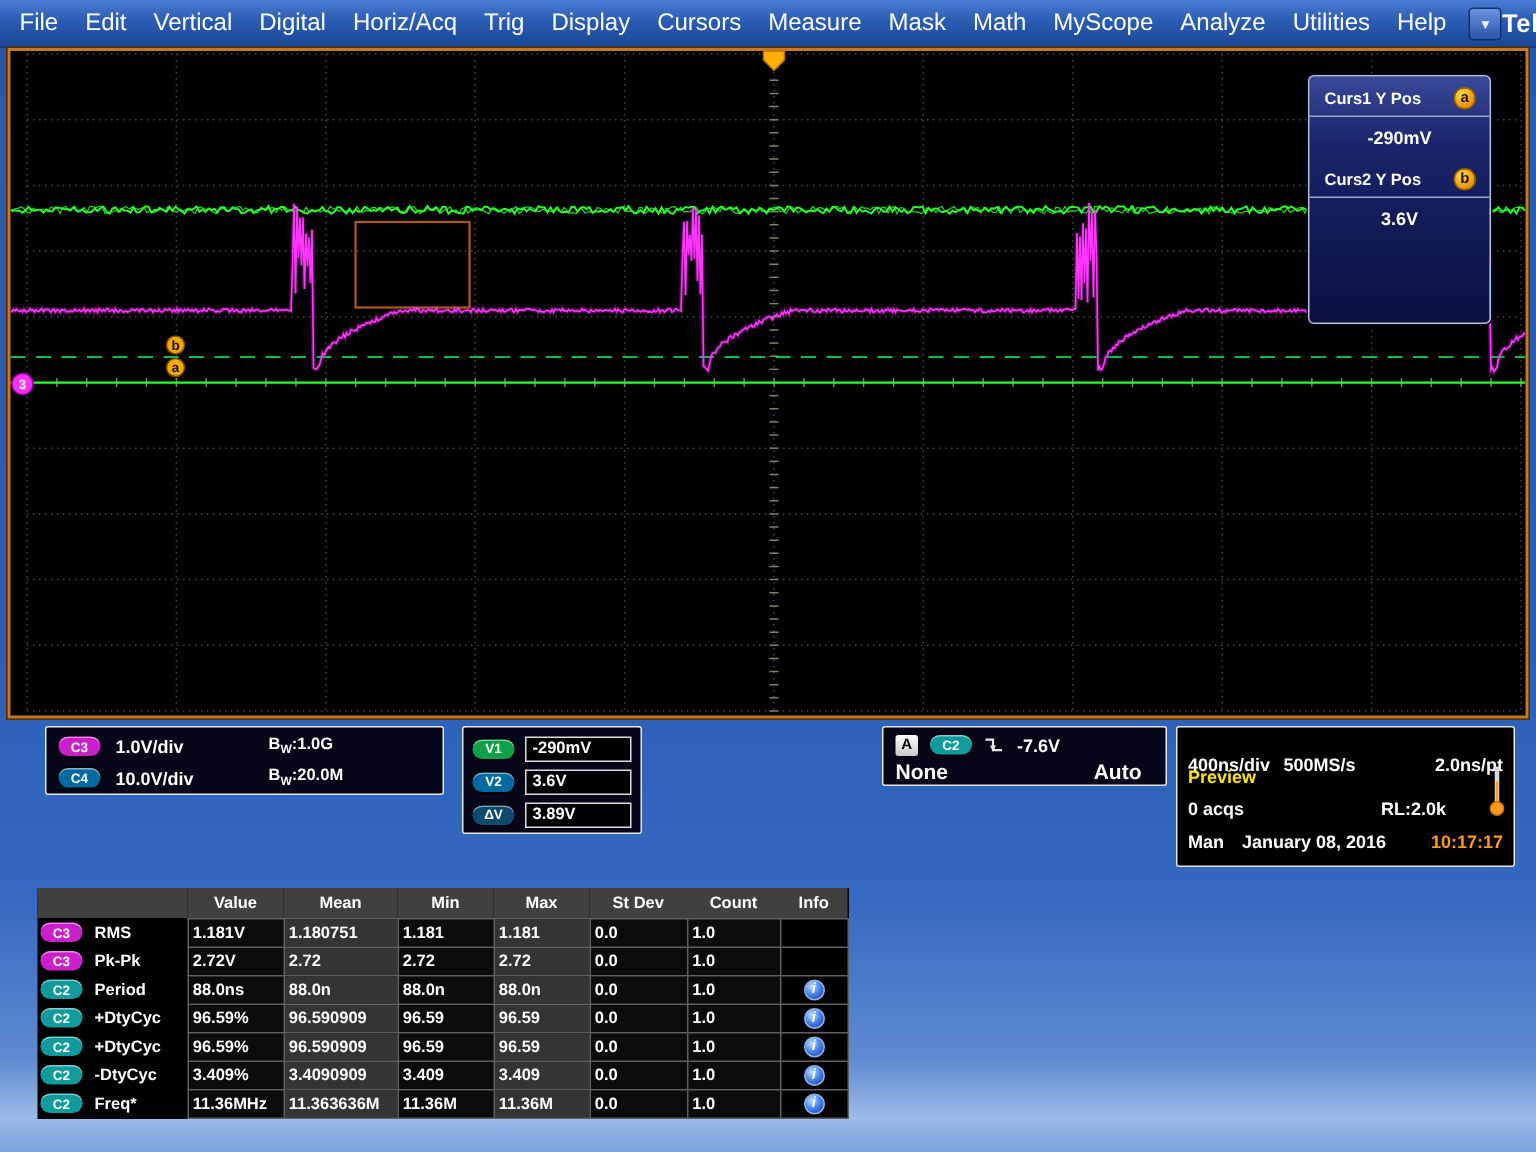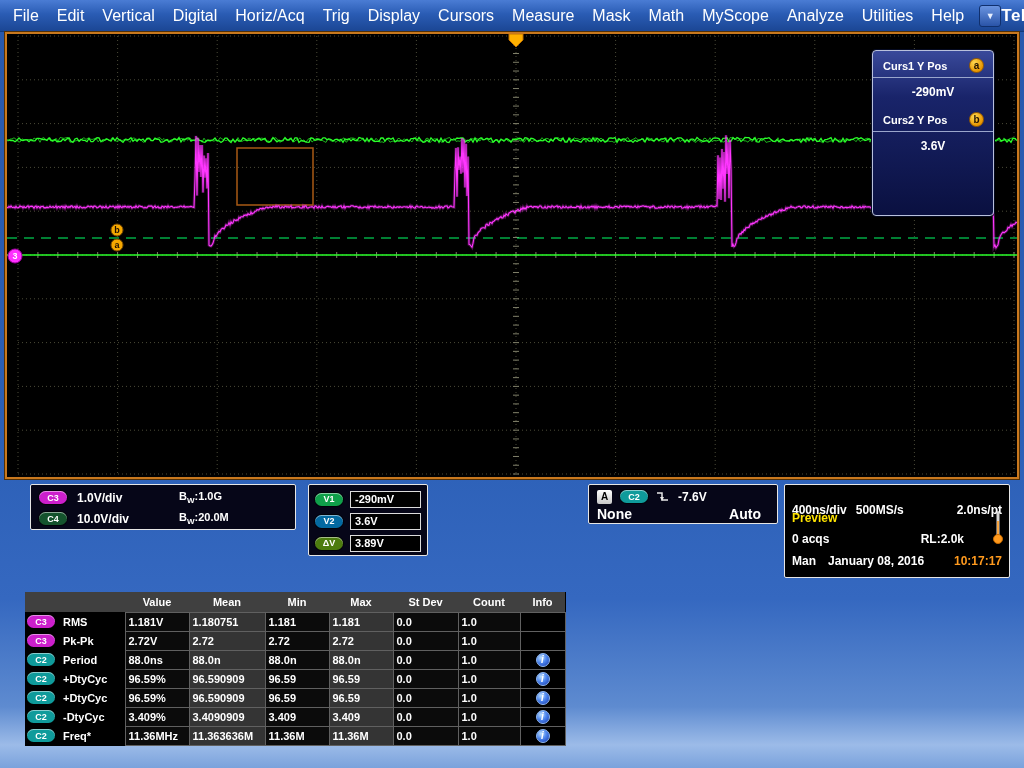--- a/index.html
+++ b/index.html
@@ -286,39 +286,39 @@
   </div>
 
   <div class="panel" id="vert-box">
     <div id="vert-rows">
         <div class="vrow">
           <span class="pill" style="background: rgb(204, 31, 204);">C3</span>
           <span class="vscale">1.0V/div</span>
           <span class="vbw"><span>B</span><sub>W</sub><span>:1.0G</span></span>
         </div>
         <div class="vrow">
-          <span class="pill" style="background: #14532d;">C4</span>
+          <span class="pill" style="background: #0369a1;">C4</span>
           <span class="vscale">10.0V/div</span>
           <span class="vbw"><span>B</span><sub>W</sub><span>:20.0M</span></span>
         </div>
       </div>
   </div>
 
   <div class="panel" id="cursor-vals">
     <div id="cv-rows">
         <div class="cvrow">
           <span class="pill" style="background: rgb(15, 160, 74);">V1</span>
           <span class="vbox">-290mV</span>
         </div>
         <div class="cvrow">
           <span class="pill" style="background: #0369a1;">V2</span>
           <span class="vbox">3.6V</span>
         </div>
         <div class="cvrow">
-          <span class="pill" style="background: #4d7c0f; text-align: center;">ΔV</span>
+          <span class="pill" style="background: #0c4a6e; text-align: center;">ΔV</span>
           <span class="vbox">3.89V</span>
         </div>
       </div>
   </div>
 
   <div class="panel" id="trig-box">
     <div class="trow">
       <span class="a-badge">A</span>
       <span class="pill" id="trig-pill" style="background: rgb(15, 155, 155);">C2</span>
       <svg width="14" height="12" viewBox="0 0 14 12">

